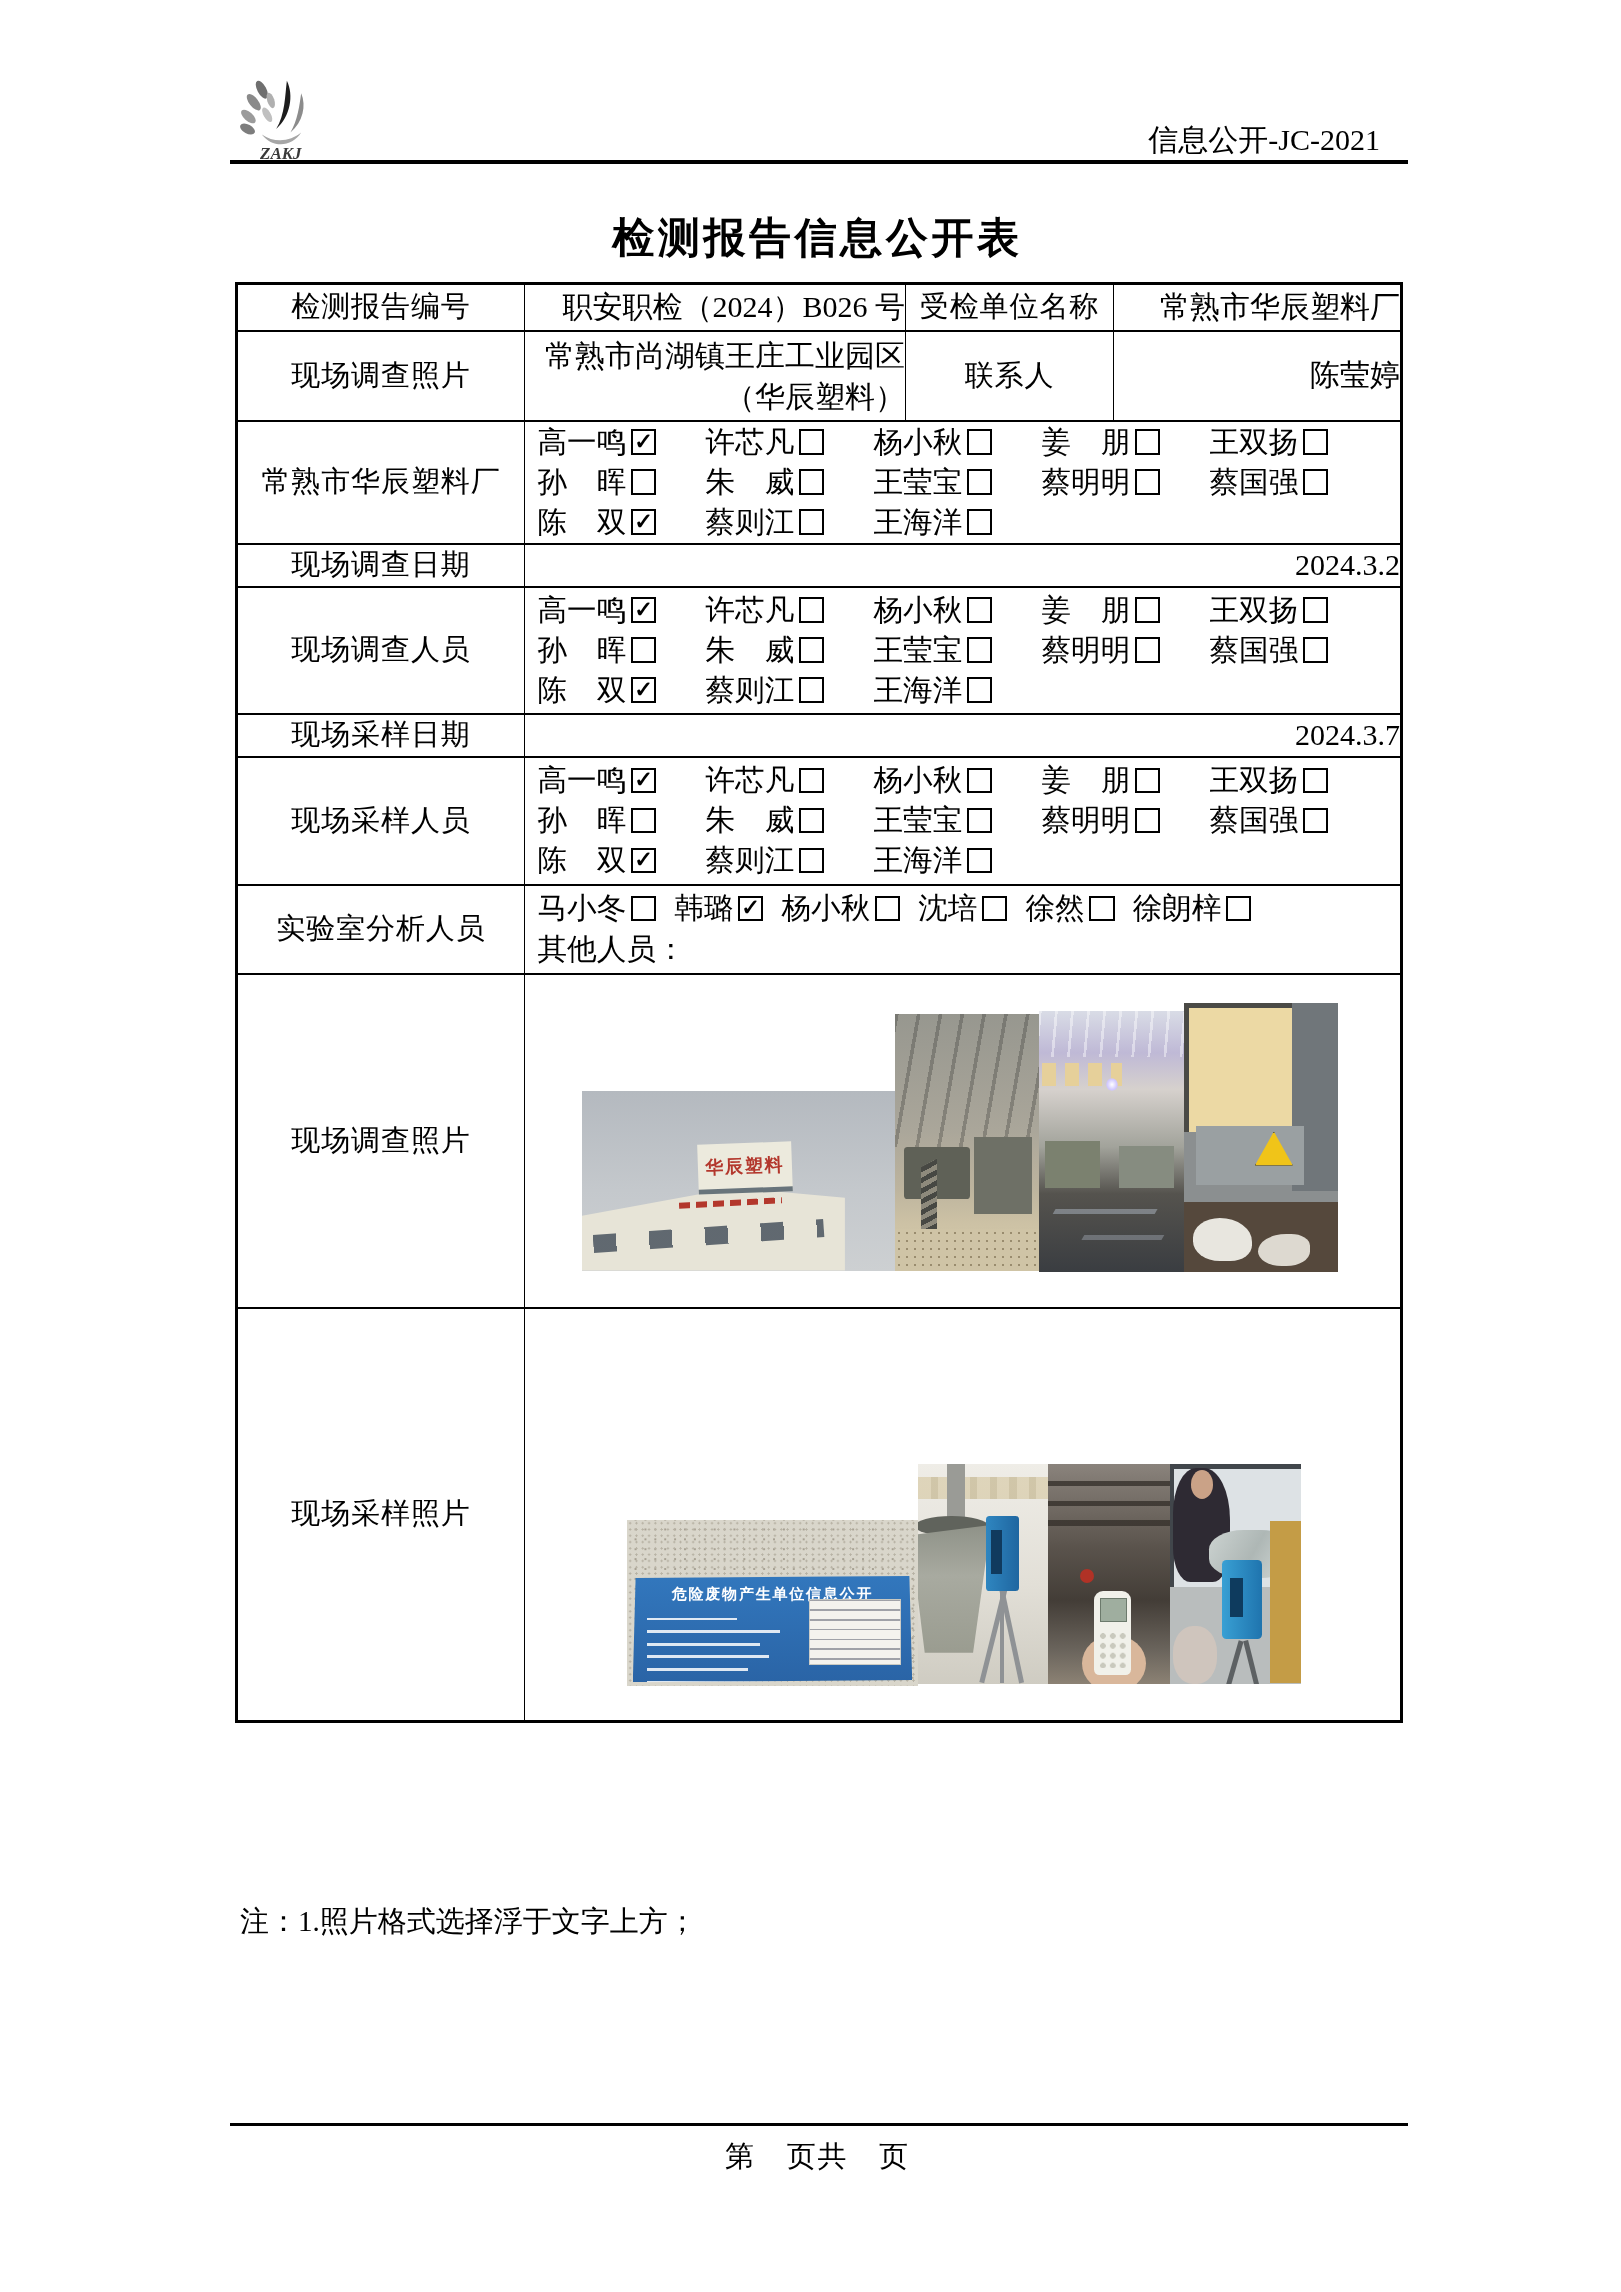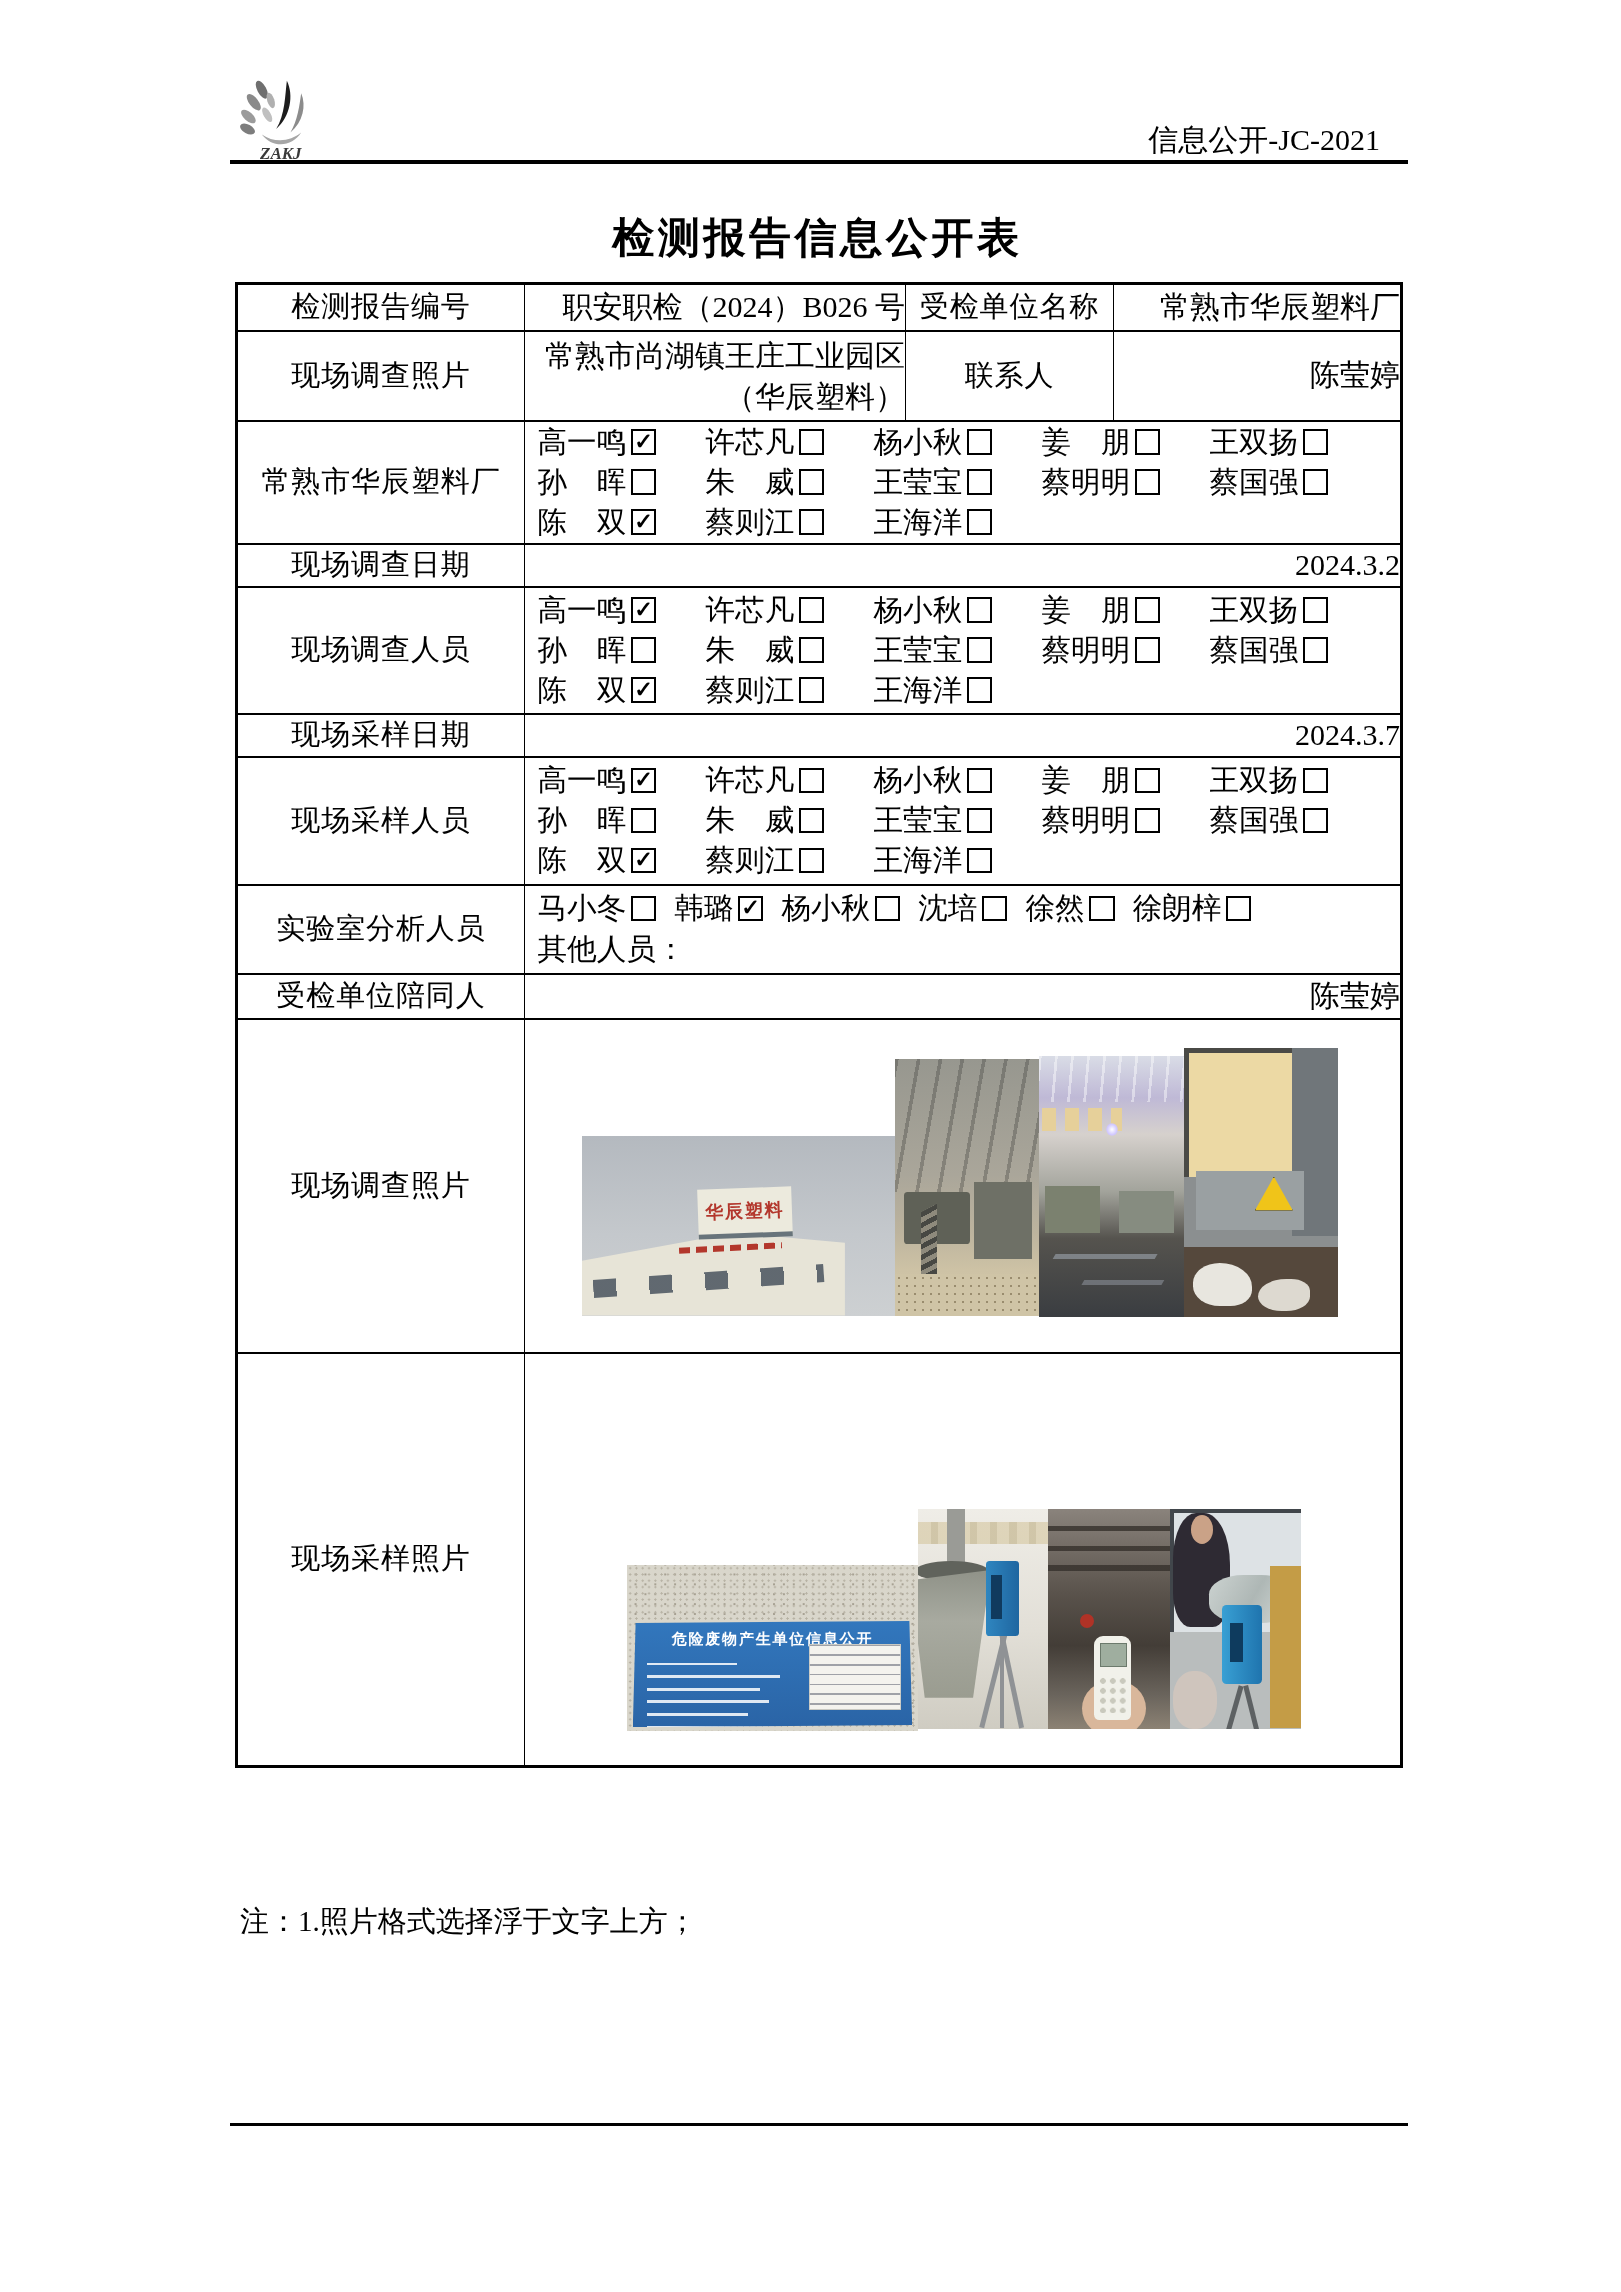--- a/index.html
+++ b/index.html
@@ -450,24 +450,20 @@
                 <span class="person auto">
                   <span class="pname">徐朗梓</span>
                   <span class="box"></span>
                 </span>
               </div>
             </div>
         <div class="other-line">其他人员：</div>
       </td>
     </tr>
 
-    <tr style="height:45px">
-      <td class="lbl">受检单位陪同人</td>
-      <td class="val" colspan="3">陈莹婷</td>
-    </tr>
 
     <tr style="height:334px">
       <td class="lbl">现场调查照片</td>
       <td class="photo-cell" colspan="3">
         <div class="photo ph-sv1">
           <div class="sv1-main">
             <div class="sv1-winband"></div>
           </div>
           <div class="sv1-roofbox">
             <span class="sv1-sign">华辰塑料</span>
@@ -550,15 +546,16 @@
           <div class="sa4-panel"></div>
           <div class="sa4-bag"></div>
         </div>
       </td>
     </tr>
   </tbody>
     </table>
 
   <div class="note">注：1.照片格式选择浮于文字上方；</div>
   <div class="ftr-rule"></div>
+  <div class="ftr-text">第　页共　页</div>
 
 </div>
 
 
 </body></html>

